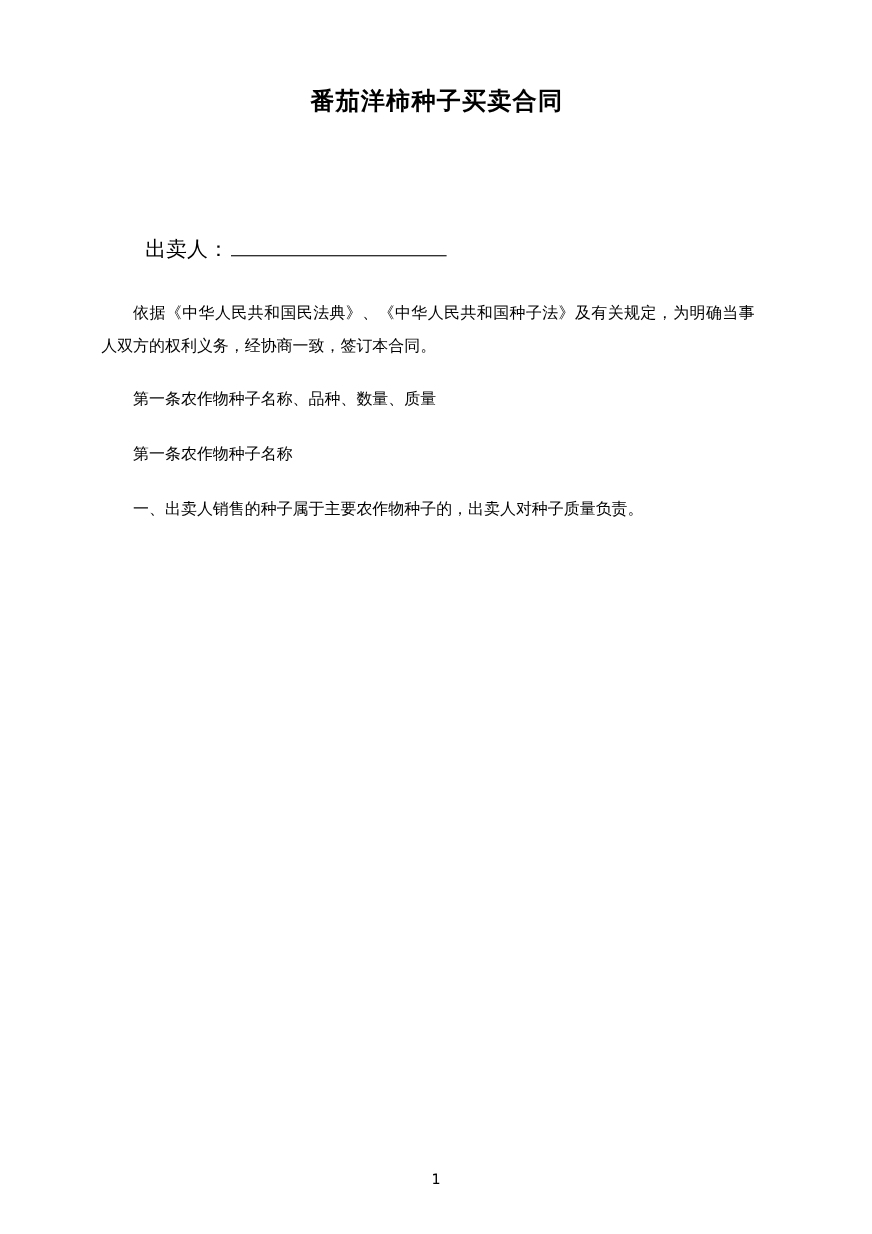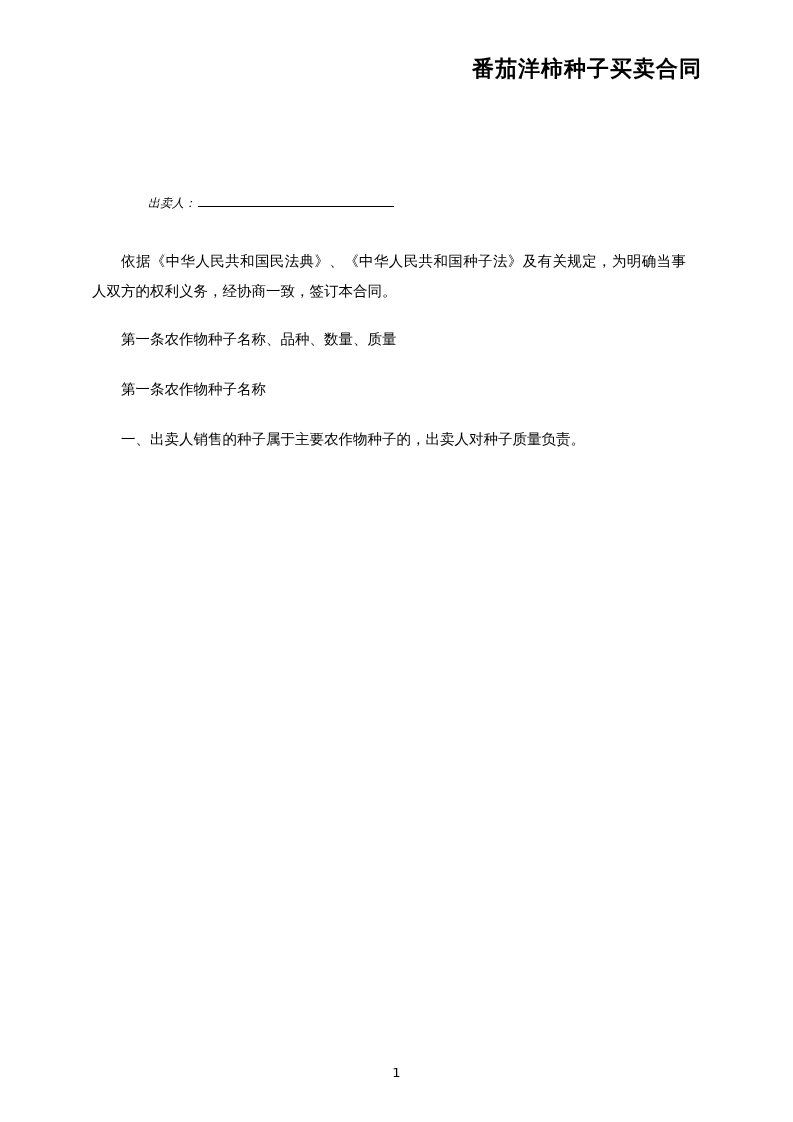--- a/index.html
+++ b/index.html
@@ -20,37 +20,36 @@
     overflow: hidden;
     box-sizing: border-box;
   }
   .content {
     position: absolute;
     left: 92px;
     top: 0;
     width: 610px;
   }
   .doc-title {
-    text-align: right;
+    text-align: center;
     font-size: 22px;
     font-weight: bold;
     letter-spacing: 1px;
-    margin-top: 52px;
+    margin-top: 76px;
     line-height: 34px;
   }
   .party-block {
     margin-top: 104px;
   }
   .party-line {
-    font-size: 12px;
+    font-size: 19px;
     line-height: 26px;
-    margin-left: 56px;
+    margin-left: 40px;
     margin-bottom: 30px;
     white-space: nowrap;
-    font-style: italic;
   }
   .party-line .blank {
     display: inline-block;
     border-bottom: 1px solid #000;
     width: 196px;
     height: 13px;
     vertical-align: baseline;
     margin-left: 2px;
   }
   p.body-para {

